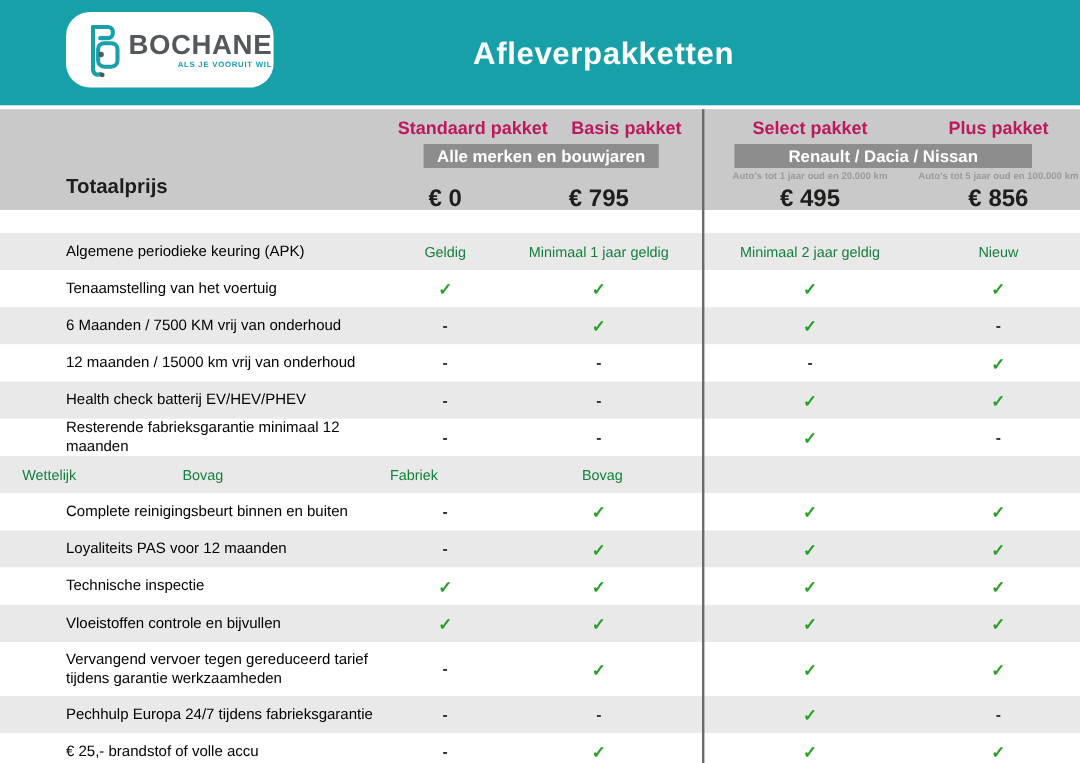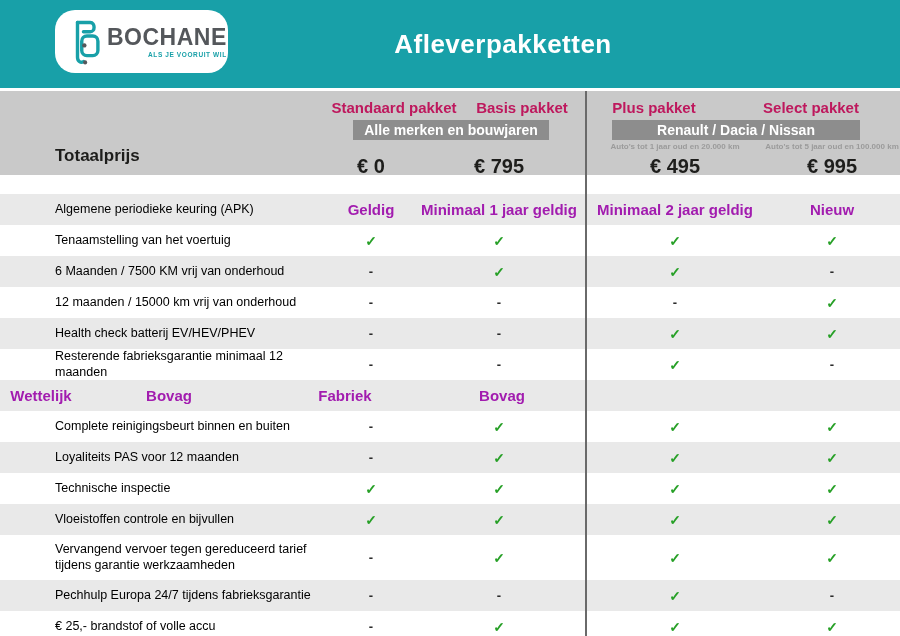--- a/index.html
+++ b/index.html
@@ -48,21 +48,21 @@
   .rows { }
   .row { display:flex; align-items:center; height:31px; background:#fff; }
   .row:nth-child(odd) { background:#e9e9e9; }
   .row.tall { height:45px; }
   .cell { display:flex; align-items:center; justify-content:center; }
   .cell.label { width:330px; justify-content:flex-start; padding-left:55px; padding-right:14px;
                 color:#000000; font-size:12.5px; line-height:1.25; }
   .c1 { width:82px; } .c2 { width:174px; } .c3 { width:178px; } .c4 { width:136px; }
   .check { color:#27a027; font-size:14px; font-weight:bold; }
   .dash  { color:#2b2b2b; font-size:13px; font-weight:bold; }
-  .gtext { color:#a21caf; font-size:15px; font-weight:bold; }
+  .gtext { color:#15803d; font-size:12px; font-weight:normal; }
 </style>
 </head>
 <body>
 
 <div class="stage">
 
   <div class="topbar">
     <div class="logobox">
       <svg class="logoicon" viewBox="0 0 40 56">
         <path d="M10 5 H25 C31 5 31 16 25 16 H17" fill="none" stroke="#18a0a8" stroke-width="4" stroke-linecap="round"></path>
@@ -90,31 +90,31 @@
       <div class="band bandL">Alle merken en bouwjaren</div>
       <div class="subs"></div>
       <div class="prices">
         <div class="pr pr1">€ 0</div>
         <div class="pr pr2">€ 795</div>
       </div>
     </div>
 
     <div class="hgroup hgroupR">
       <div class="hnames">
+        <div class="hn hn1">Select pakket</div>
         <div class="hn hn2">Plus pakket</div>
-        <div class="hn hn1">Select pakket</div>
       </div>
       <div class="band bandR">Renault / Dacia / Nissan</div>
       <div class="subs">
         <div class="sub sub1">Auto's tot 1 jaar oud en 20.000 km</div>
         <div class="sub sub2">Auto's tot 5 jaar oud en 100.000 km</div>
       </div>
       <div class="prices">
         <div class="pr pr1">€ 495</div>
-        <div class="pr pr2">€ 995</div>
+        <div class="pr pr2">€ 856</div>
       </div>
     </div>
   </div>
 
   <div class="gap"></div>
 
   <div class="rows">
       <div class="row">
         <div class="cell label">Algemene periodieke keuring (APK)</div>
         <div class="cell c1">

